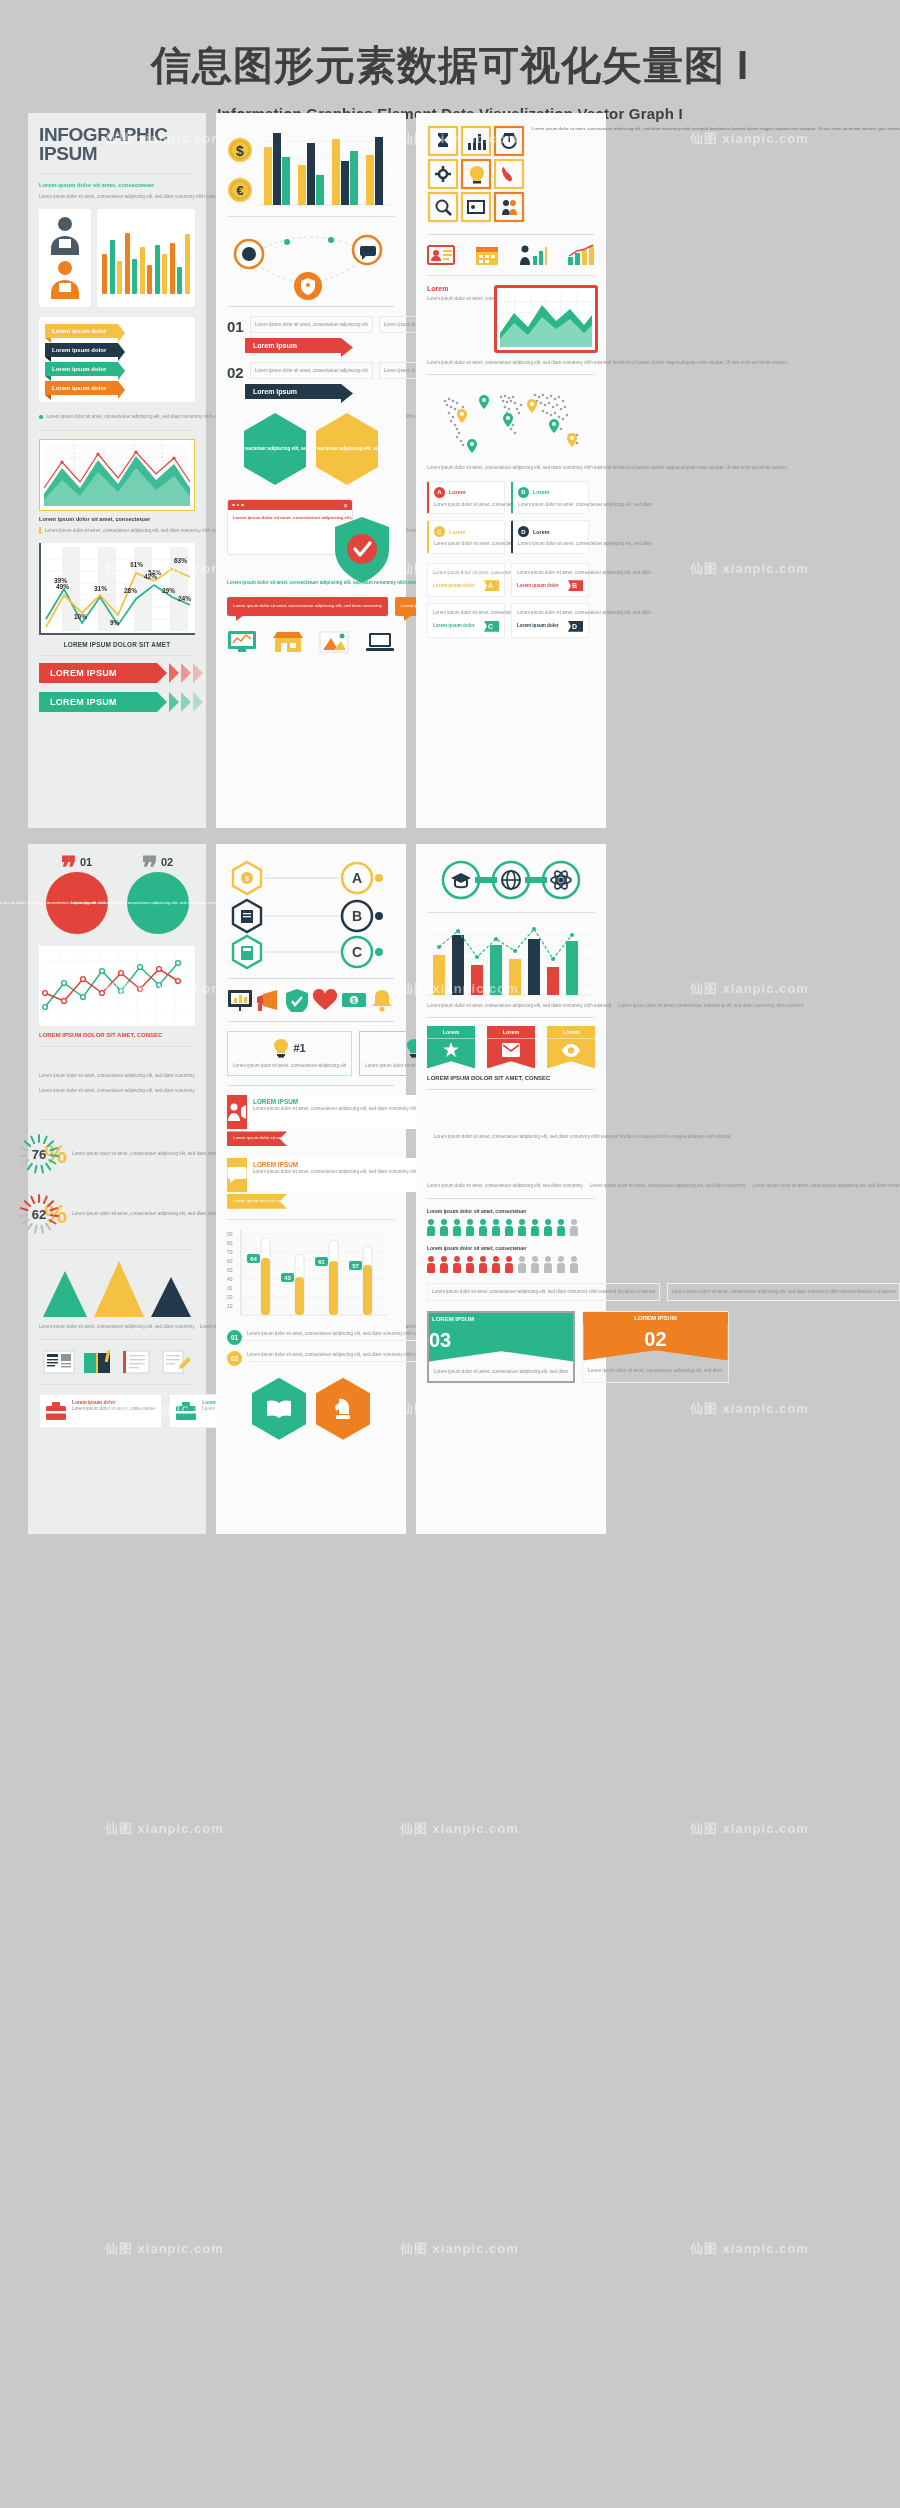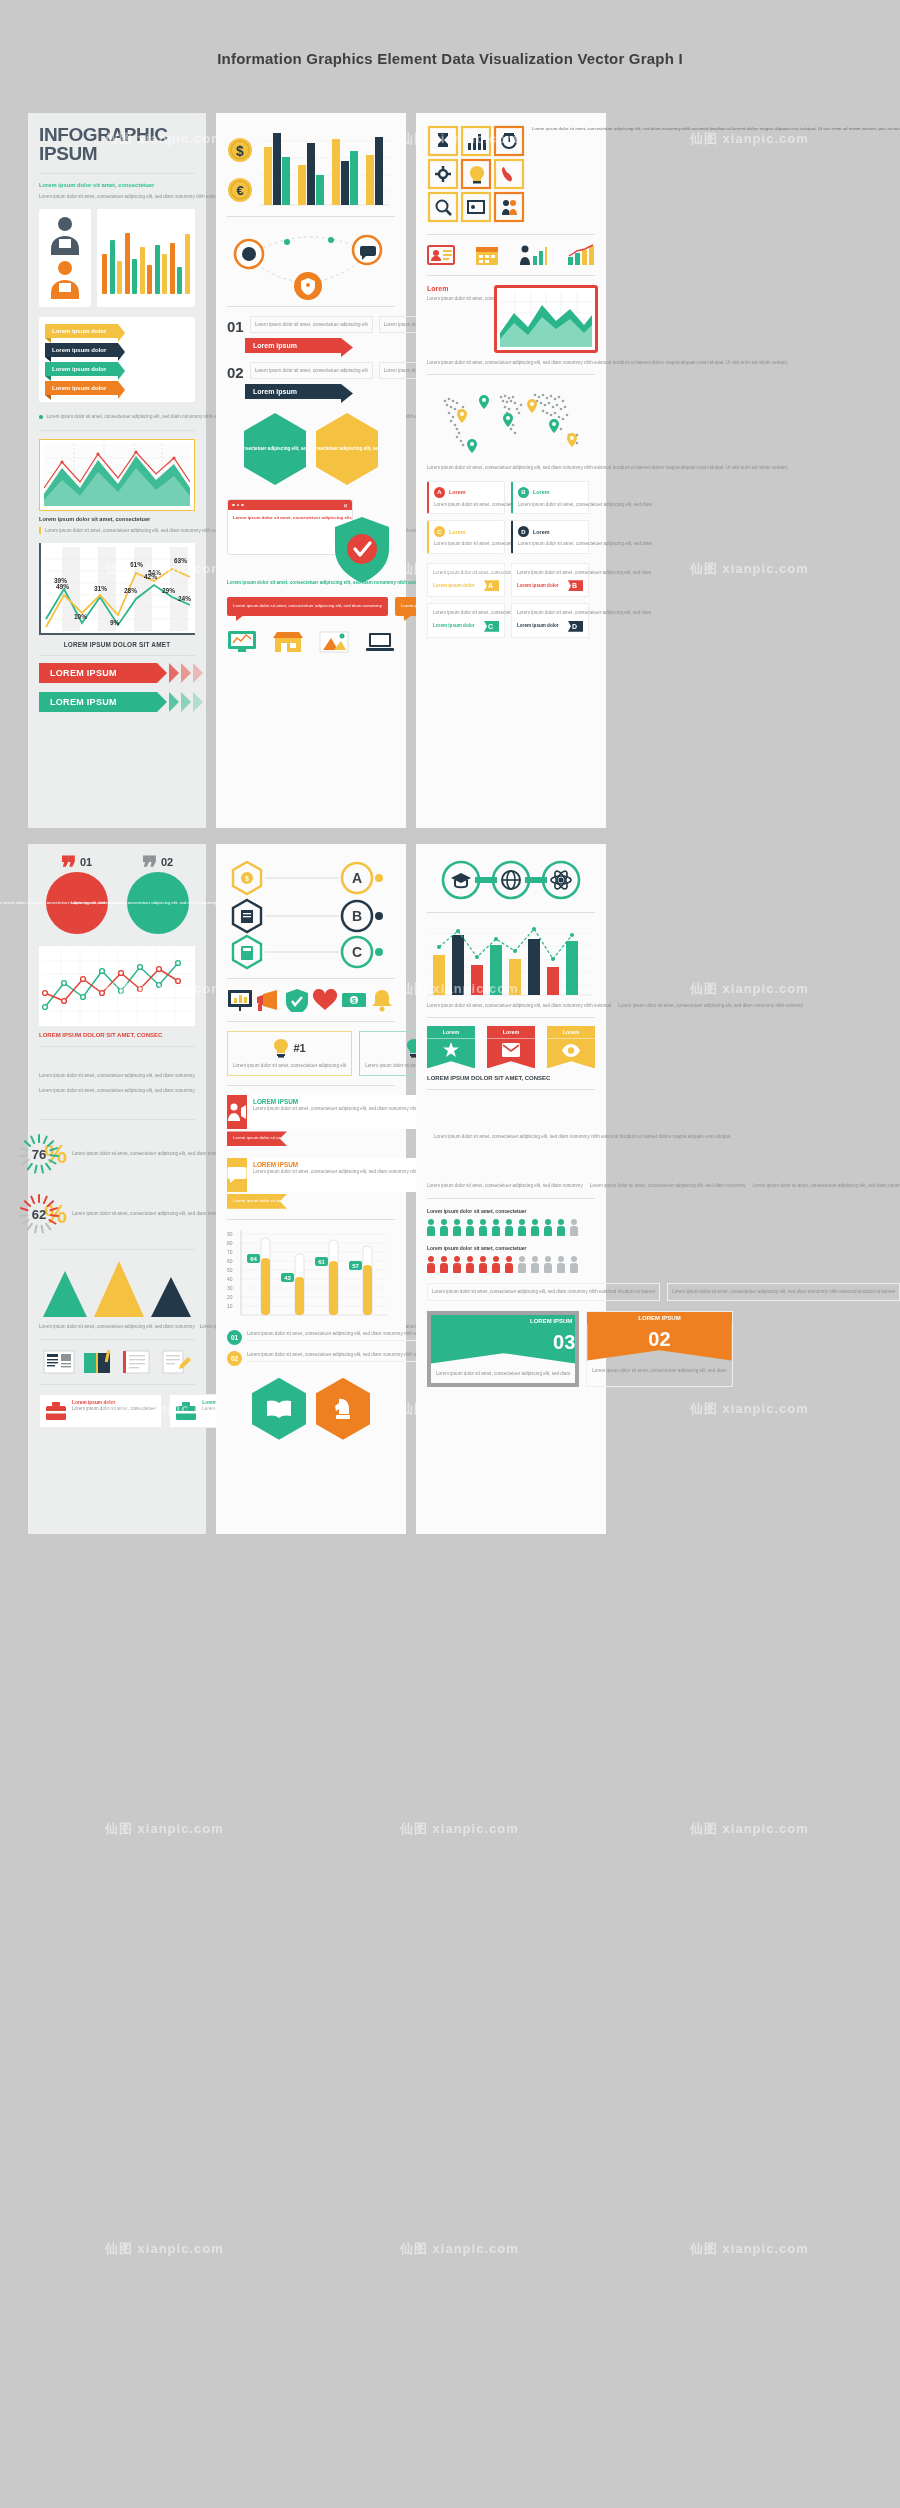--- a/index.html
+++ b/index.html
@@ -107,20 +107,21 @@
   .person::before{content:'';position:absolute;left:50%;margin-left:-3px;top:0;width:6px;height:6px;border-radius:50%;background:currentColor;}
   .person::after{content:'';position:absolute;left:0;top:7px;width:8px;height:10px;background:currentColor;border-radius:3px 3px 1px 1px;}
 
   .wm { position:absolute; color:rgba(255,255,255,.5); font-size:13px;
         font-weight:bold; letter-spacing:1px; pointer-events:none; }
 </style>
 </head>
 <body>
 
 <div class="header">
+  <h1>信息图形元素数据可视化矢量图 I</h1>
   <h2>Information Graphics Element Data Visualization Vector Graph I</h2>
 </div>
 
 <div class="board">
 
 <div style="white-space:nowrap;font-size:0;">
 
   
   <div class="sheet col-a" style="height:715px;">
     <div class="pad">
@@ -1400,21 +1401,21 @@
         <div class="person" style="color:#b9bec1"></div>
             <div class="person" style="color:#b9bec1"></div>
       </div>
 
       <div style="display:flex;gap:7px;margin-top:10px;">
         <div class="bd" style="flex:1;border:1px solid #eee;padding:4px;">Lorem ipsum dolor sit amet, consectetuer adipiscing elit, sed diam nonummy nibh euismod tincidunt ut laoreet</div>
         <div class="bd" style="flex:1;border:1px solid #eee;padding:4px;">Lorem ipsum dolor sit amet, consectetuer adipiscing elit, sed diam nonummy nibh euismod tincidunt ut laoreet</div>
       </div>
 
       <div style="display:flex;gap:7px;margin-top:10px;">
-        <div style="flex:1;border:4px solid #a3a3a3;text-align:right;">
+        <div style="flex:1;border:2px solid #a3a3a3;text-align:left;">
           <div style="background:#2ab58b;color:#fff;font-size:6px;font-weight:bold;padding:3px;">LOREM IPSUM</div>
           <div style="background:#2ab58b;color:#fff;font-size:20px;font-weight:bold;padding:4px 0 10px;clip-path:polygon(0 0,100% 0,100% 100%,50% 72%,0 100%);">03</div>
           <div class="bd" style="padding:6px 5px;">Lorem ipsum dolor sit amet, consectetuer adipiscing elit, sed diam</div>
         </div>
         <div style="flex:1;border:1px solid #eee;text-align:center;">
           <div style="background:#ef8022;color:#fff;font-size:6px;font-weight:bold;padding:3px;">LOREM IPSUM</div>
           <div style="background:#ef8022;color:#fff;font-size:20px;font-weight:bold;padding:4px 0 10px;clip-path:polygon(0 0,100% 0,100% 100%,50% 72%,0 100%);">02</div>
           <div class="bd" style="padding:6px 5px;">Lorem ipsum dolor sit amet, consectetuer adipiscing elit, sed diam</div>
         </div>
       </div>

